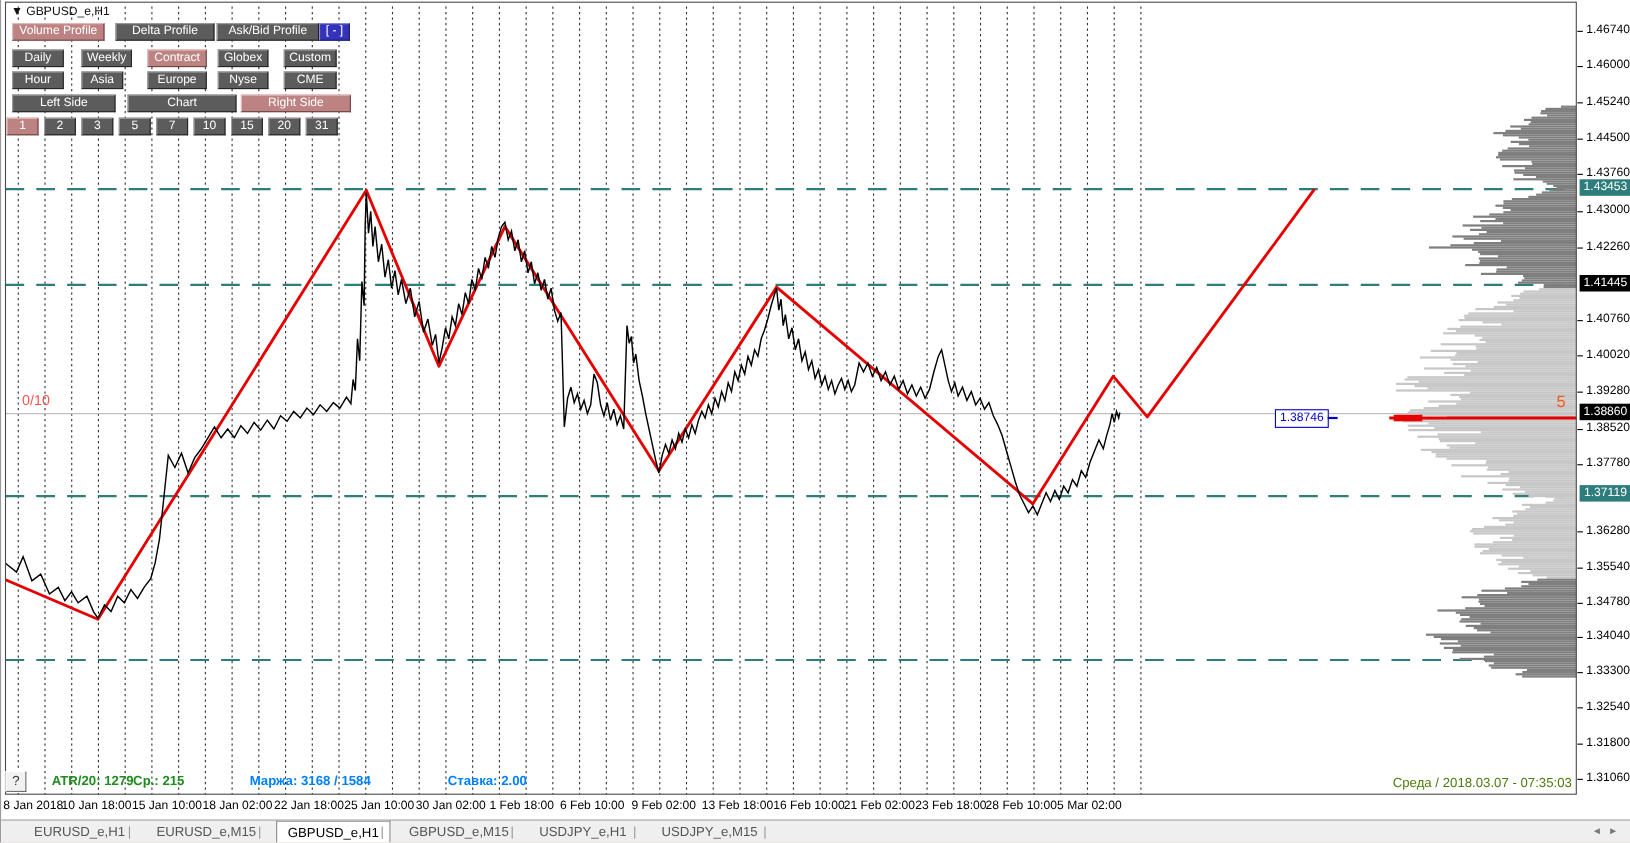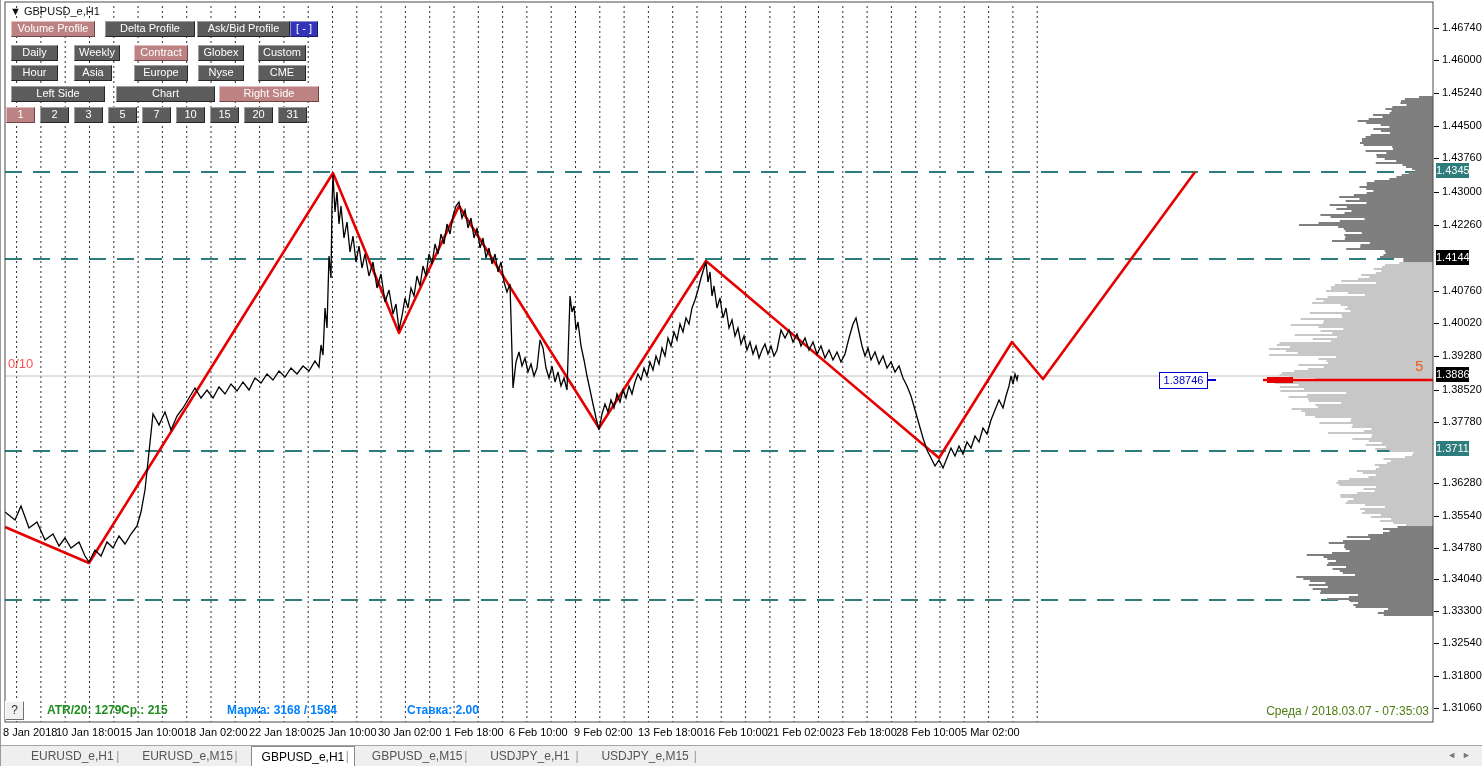--- a/index.html
+++ b/index.html
@@ -19,21 +19,21 @@
   #price-tag{position:absolute;left:1158px;top:372px;width:47px;height:15px;background:#fff;
              border:1px solid #0000cc;color:#0000cc;font-size:11px;text-align:center;line-height:15px;}
   #price-tag-tick{position:absolute;left:1206px;top:379px;width:9px;height:2px;background:#0000cc;}
   #help-button{position:absolute;left:4px;top:701px;width:19px;height:19px;background:#f1f1f1;
                border:1px solid;border-color:#fff #707070 #707070 #fff;font-size:12px;color:#333;
                text-align:center;line-height:17px;box-sizing:border-box;}
   .status-text{position:absolute;top:703px;font-size:12px;font-weight:bold;white-space:pre;}
   #clock{position:absolute;top:704px;right:54px;font-size:12px;color:#4d7c0f;white-space:pre;}
   .ytick{position:absolute;left:1441px;font-size:11px;color:#000;white-space:nowrap;}
   .ytickmark{position:absolute;left:1433px;width:5px;height:1px;background:#000;}
-  .yhl{position:absolute;left:1435px;width:33px;height:15px;font-size:11px;color:#fff;
+  .yhl{position:absolute;left:1435px;width:47px;height:15px;font-size:11px;color:#fff;
        text-align:center;line-height:15px;}
   .xlab{position:absolute;top:726px;font-size:11px;color:#000;white-space:nowrap;}
   #tabbar{position:absolute;left:0;top:745px;width:1482px;height:21px;background:#efefef;
           border-top:1px solid #a5a5a5;font-size:12px;color:#555;}
   .tab{position:absolute;top:0;height:20px;line-height:20px;padding:0 10px;white-space:nowrap;}
   .tab.active{background:#ffffff;color:#000;border:1px solid #8a8a8a;border-bottom:none;top:0;}
   .tabsep{position:absolute;top:0;height:20px;line-height:20px;color:#999;}
   #tab-scroll{position:absolute;right:6px;top:4px;font-size:9px;color:#777;letter-spacing:6px;}
 </style>
 </head>
@@ -381,21 +381,21 @@
       <div class="btn" style="left: 73px; top: 107px; width: 29px;">3</div>
       <div class="btn" style="left: 107px; top: 107px; width: 29px;">5</div>
       <div class="btn" style="left: 141px; top: 107px; width: 29px;">7</div>
       <div class="btn" style="left: 175px; top: 107px; width: 29px;">10</div>
       <div class="btn" style="left: 209px; top: 107px; width: 29px;">15</div>
       <div class="btn" style="left: 243px; top: 107px; width: 29px;">20</div>
       <div class="btn" style="left: 277px; top: 107px; width: 29px;">31</div>
     </div>
 
 
-  <div id="left-counter" style="color: rgb(255, 83, 83);">0/10</div>
+  <div id="left-counter" style="color: rgb(255, 83, 83); margin-left: 12px;">0/10</div>
   <div id="level-tag-5" style="color: rgb(242, 90, 26);">5</div>
   <div id="price-tag">1.38746</div>
   <div id="price-tag-tick"></div>
 
   <div id="help-button" class="btn-like">?</div>
   <div class="status-text" id="st-atr" style="left: 46px; color: rgb(30, 140, 30);">ATR/20: 1279</div>
   <div class="status-text" id="st-avg" style="left: 120px; color: rgb(30, 140, 30);">Ср.: 215</div>
   <div class="status-text" id="st-margin" style="left: 226px; color: rgb(0, 128, 255);">Маржа: 3168 / 1584</div>
   <div class="status-text" id="st-rate" style="left: 406px; color: rgb(0, 128, 255);">Ставка: 2.00</div>
   <div id="clock">Среда / 2018.03.07 - 07:35:03</div>

